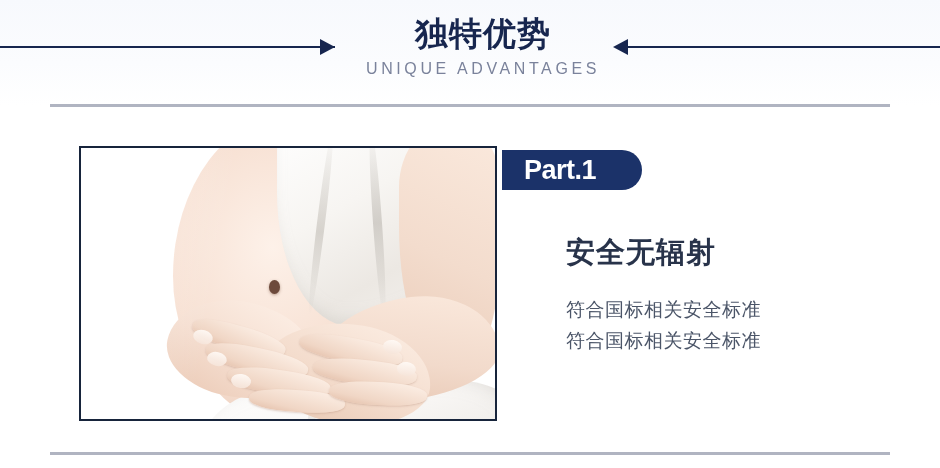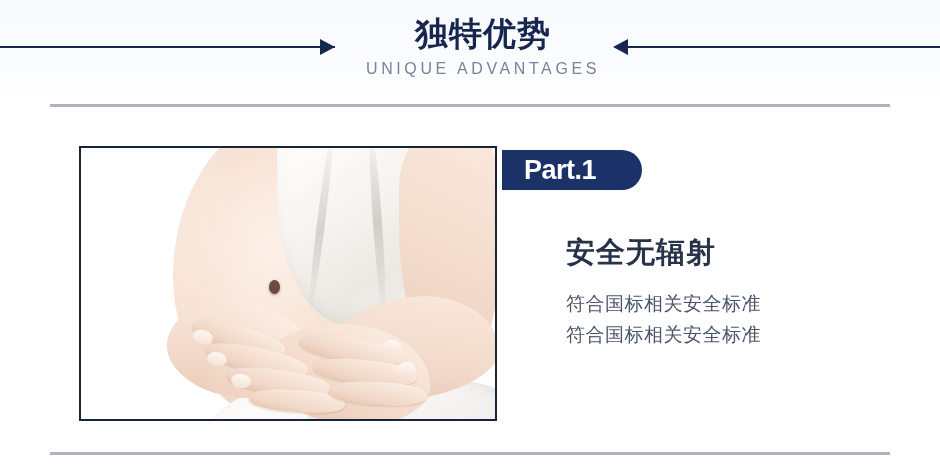--- a/index.html
+++ b/index.html
@@ -206,21 +206,21 @@
     position:absolute; left:566px; top:232px; width:330px;
   }
   .copy-headline {
     font-size:29px;
     font-weight:bold;
     color:#28334a;
     letter-spacing:1px;
     line-height:40px;
     white-space:nowrap;
   }
-  .copy-body { margin-top:16px; }
+  .copy-body { margin-top:22px; }
   .copy-line {
     font-size:19px;
     color:#4b5568;
     line-height:31px;
     letter-spacing:.5px;
     white-space:nowrap;
   }
 </style>
 </head>
 <body>

